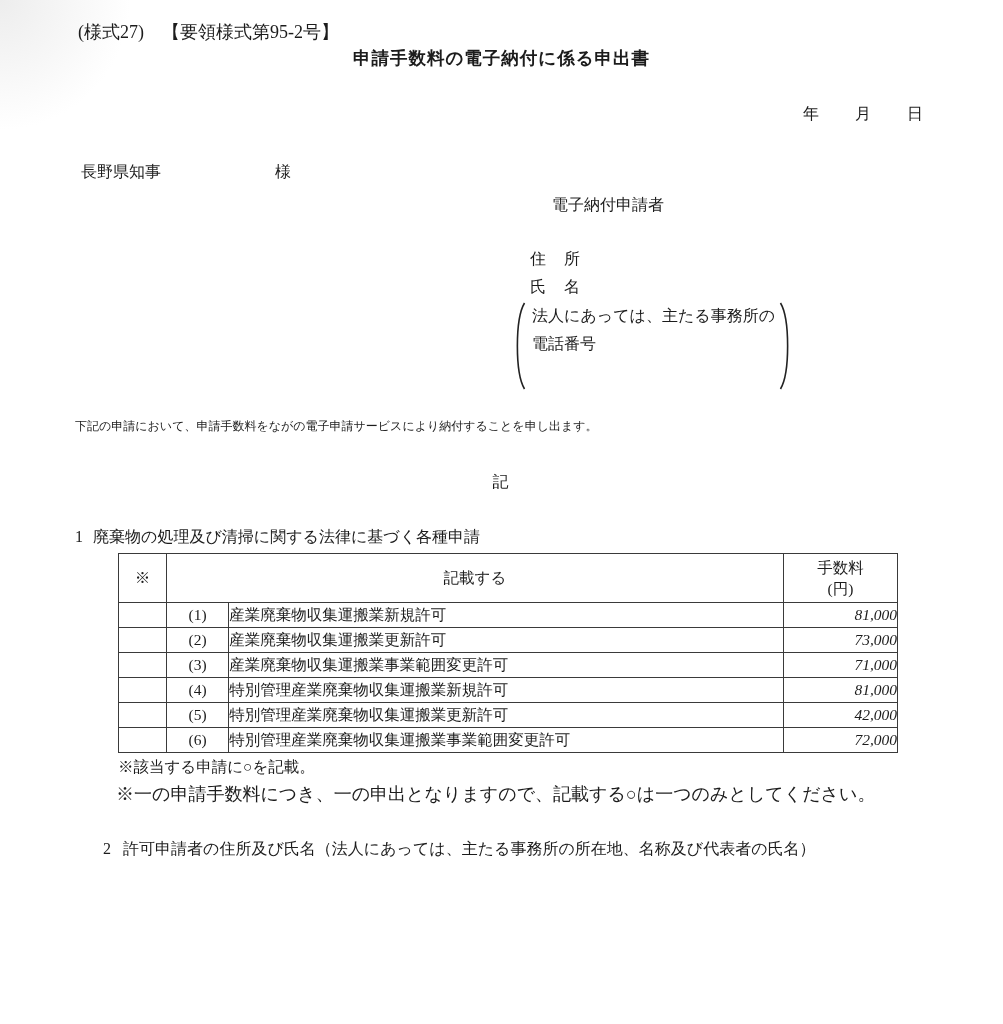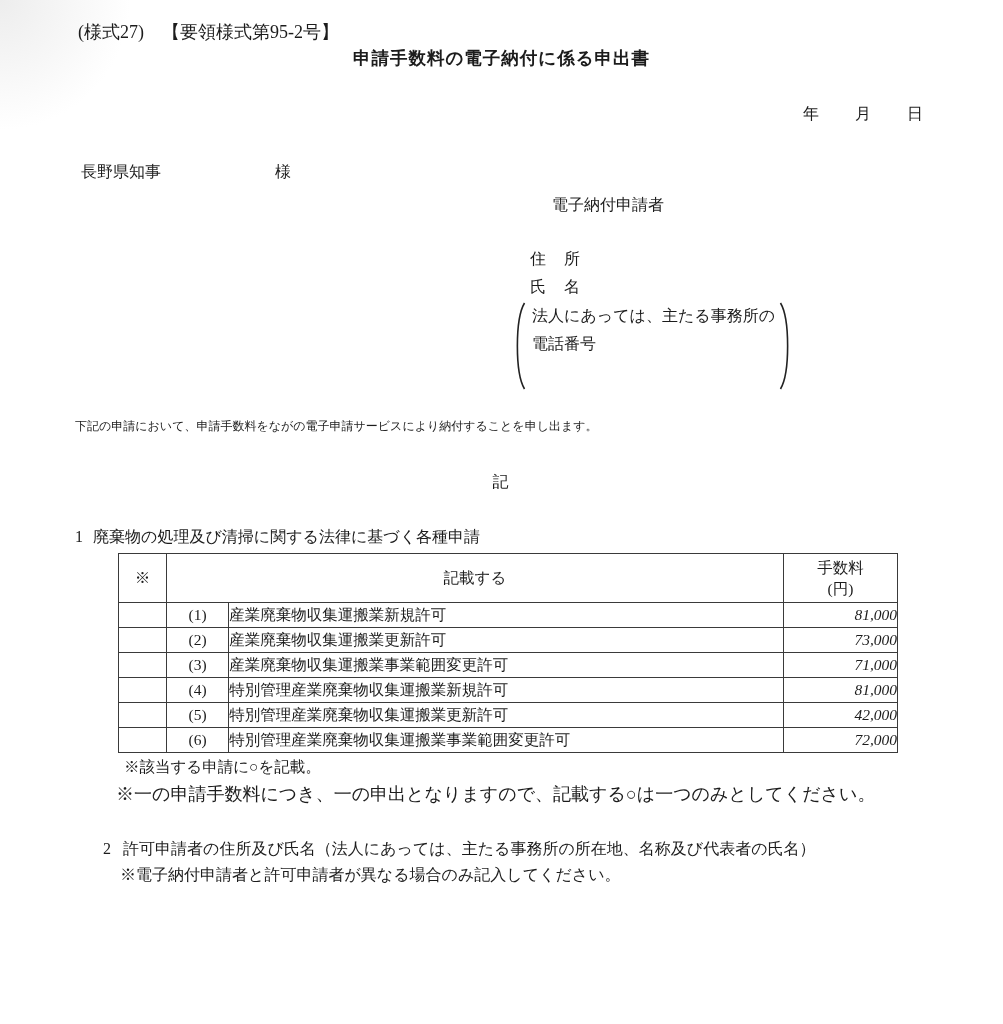--- a/index.html
+++ b/index.html
@@ -49,21 +49,21 @@
   table.fee-table thead th { height: 48px; text-align: center; vertical-align: middle; }
   table.fee-table tbody td { height: 24px; vertical-align: middle; }
   .col-mark { width: 48px; }
   .col-no { width: 62px; }
   .col-content { width: 554px; }
   .col-fee { width: 114px; }
   td.cell-no { text-align: center; }
   td.cell-content { text-align: left; padding-left: 10px; }
   td.cell-fee { text-align: right; padding-right: 10px; font-style: italic; }
   th .fee-head-line { display: block; line-height: 21px; }
-  .table-note-1 { left: 124px; top: 758px; font-size: 15.5px; }
+  .table-note-1 { left: 118px; top: 758px; font-size: 15.5px; }
   .table-note-2 { left: 116px; top: 784px; font-size: 18px; }
   .section2-heading { left: 103px; top: 839px; }
   .section2-heading .sec-text { margin-left: 12px; }
   .section2-note { left: 120px; top: 865px; }
 </style>
 </head>
 <body>
 
 <div class="page">
 
@@ -167,15 +167,14 @@
       </tbody>
     </table>
   </div>
 
   <div class="abs table-note-1">※該当する申請に○を記載。</div>
   <div class="abs table-note-2">※一の申請手数料につき、一の申出となりますので、記載する○は一つのみとしてください。</div>
 
   <div class="abs section2-heading">
     <span>2</span><span class="sec-text">許可申請者の住所及び氏名（法人にあっては、主たる事務所の所在地、名称及び代表者の氏名）</span>
   </div>
-  <div class="abs section2-note">※電子納付申請者と許可申請者が異なる場合のみ記入してください。</div>
 
 </div>
 
 </body></html>

